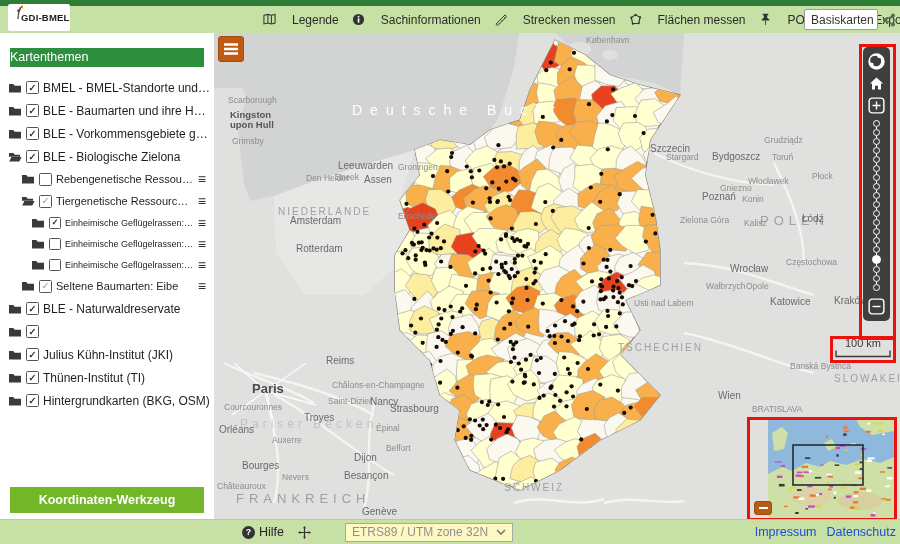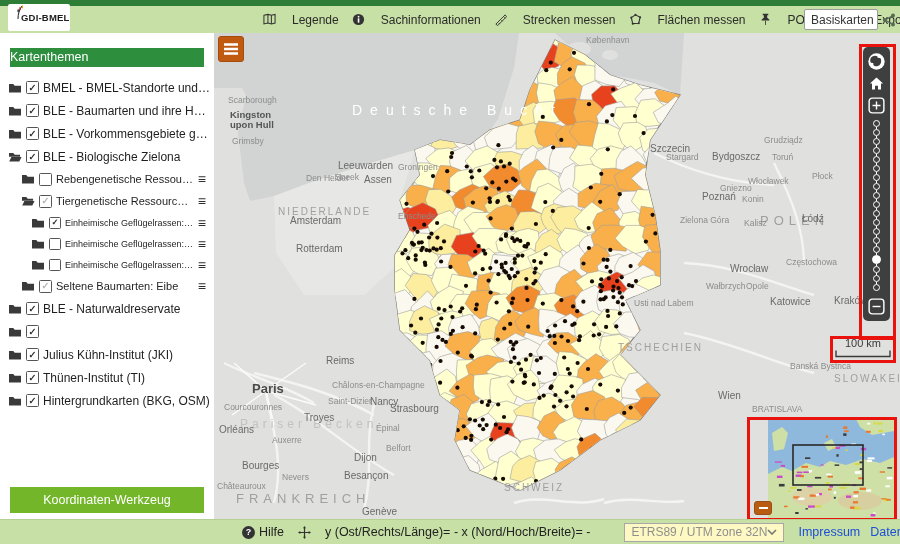--- a/index.html
+++ b/index.html
@@ -32,21 +32,21 @@
   .cb{flex:none;width:11px;height:11px;border:1px solid #555;border-radius:1.5px;background:#fff;
       display:flex;align-items:center;justify-content:center;font-size:9.5px;font-weight:bold;color:#2f2f2f;line-height:1;}
   .cb.mixed{color:#b4b4b4;}
   .row .lab{flex:1;white-space:nowrap;overflow:hidden;text-overflow:ellipsis;color:#1f1f1f;}
   .row .burger{flex:none;font-size:14px;font-weight:bold;color:#2f2f2f;margin-right:4px;line-height:1;}
   .lvl0{height:23px;padding-left:8px;font-size:12px;}
   .lvl1{height:22px;padding-left:21px;font-size:11px;}
   .lvl2{height:21px;padding-left:31px;font-size:9px;}
   .lvl2 .cb{width:10px;height:10px;font-size:8.5px;}
   .coord-btn{position:absolute;left:10px;bottom:6px;width:194px;height:26px;background:#73b62a;
-      border:none;color:#fff;font-size:12.5px;font-family:"Liberation Sans",sans-serif;}
+      border:none;color:#fff;font-size:12.5px;font-family:"Liberation Sans",sans-serif;font-weight:bold;}
   
   .map-area{position:relative;flex:1;background:#dfdfdd;overflow:hidden;}
   #mapsvg{position:absolute;left:0;top:0;}
   .lbl{font-family:"Liberation Sans",sans-serif;}
   .city{fill:#6a6a6a;font-size:10px;}
   .city-sm{fill:#8c8c8c;font-size:8.5px;}
   .city-lg{fill:#4a4a4a;font-size:13px;font-weight:bold;}
   .city-bold{fill:#555;font-size:9.5px;font-weight:bold;}
   .country{fill:#9f9f9f;font-size:10px;letter-spacing:2px;}
   .country-big{fill:#a0a0a0;font-size:13px;letter-spacing:5px;}
@@ -1293,21 +1293,20 @@
     <span class="f-item">
       <span class="help-ic">?</span>
       <span>Hilfe</span>
     </span>
     <span class="move-ic">
         <svg viewBox="0 0 14 14">
           <path d="M7,1.6 V12.4 M1.6,7 H12.4" stroke="#333" stroke-width="1.3"></path>
           <path d="M7,0 L5.4,2.5 H8.6 Z M7,14 L5.4,11.5 H8.6 Z M0,7 L2.5,5.4 V8.6 Z M14,7 L11.5,5.4 V8.6 Z" fill="#333"></path>
         </svg>
       </span>
-    <span class="coords">y (Ost/Rechts/Länge)= - x (Nord/Hoch/Breite)= -</span>
     <div class="crs">
       <span>ETRS89 / UTM zone 32N</span>
       <span class="chev">
           <svg viewBox="0 0 10 6">
             <path d="M1,1 L5,5 L9,1" fill="none" stroke="#777" stroke-width="1.6"></path>
           </svg>
         </span>
     </div>
     <span class="links">
       <a>Impressum</a>

